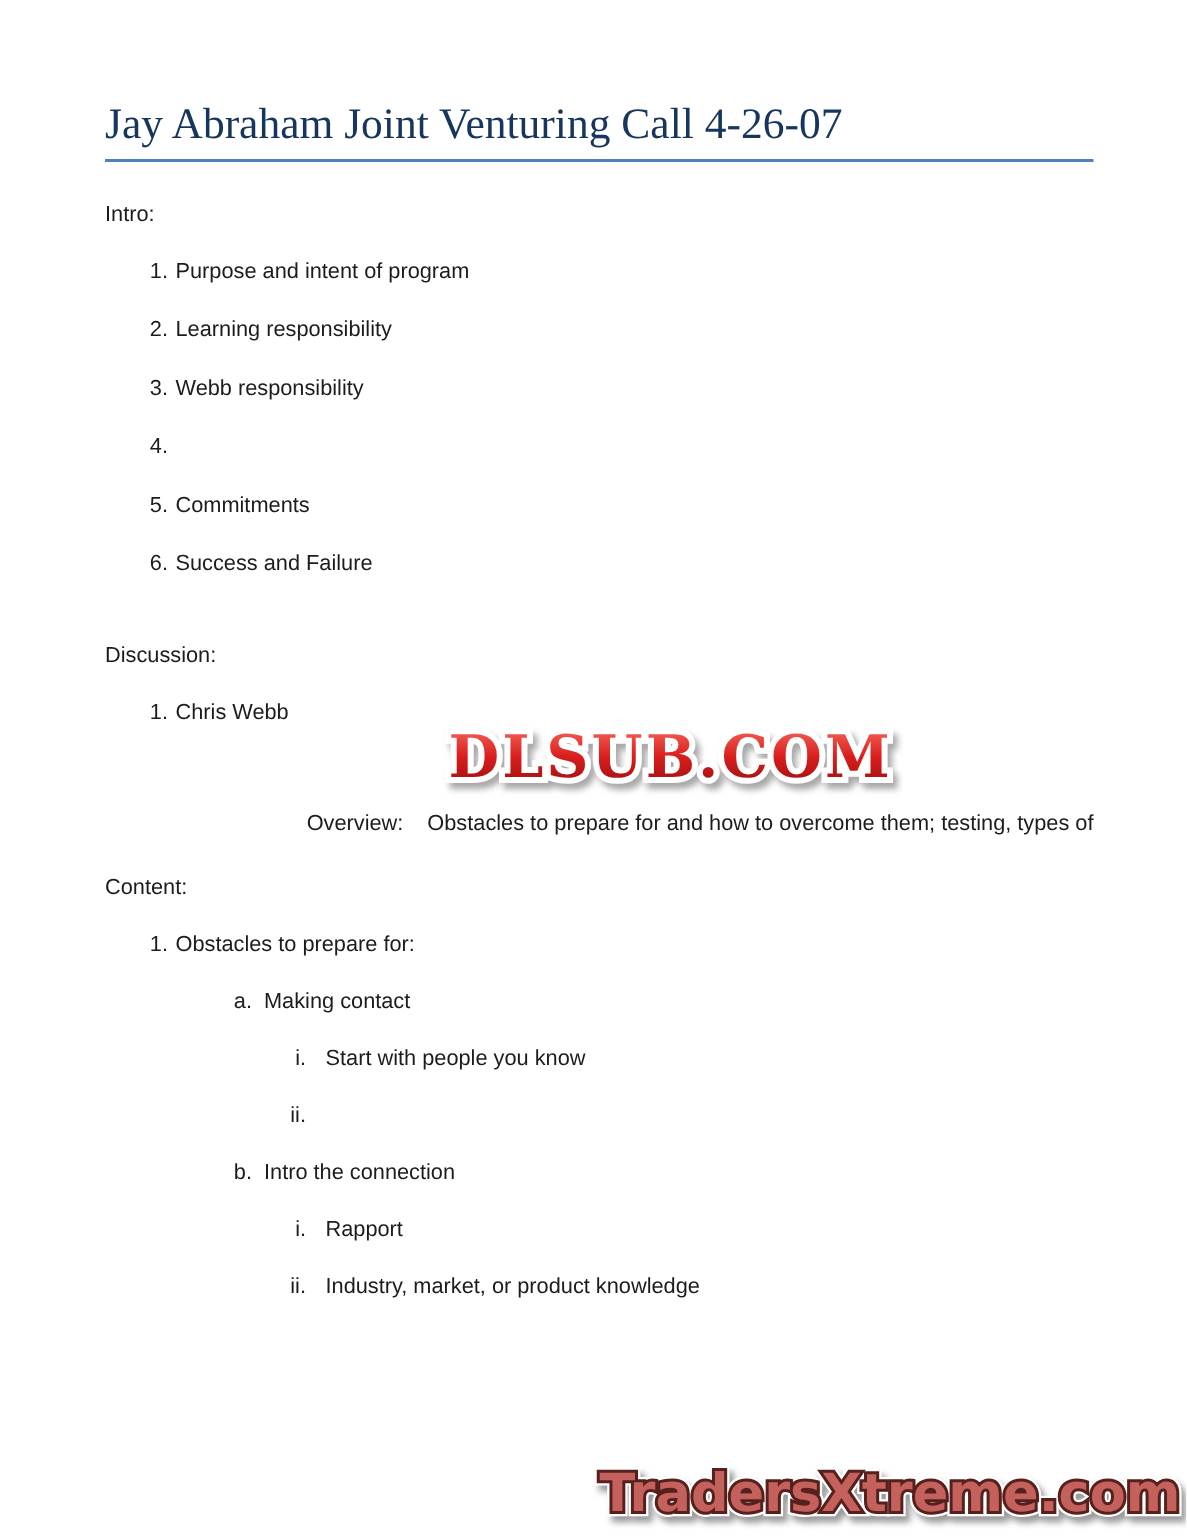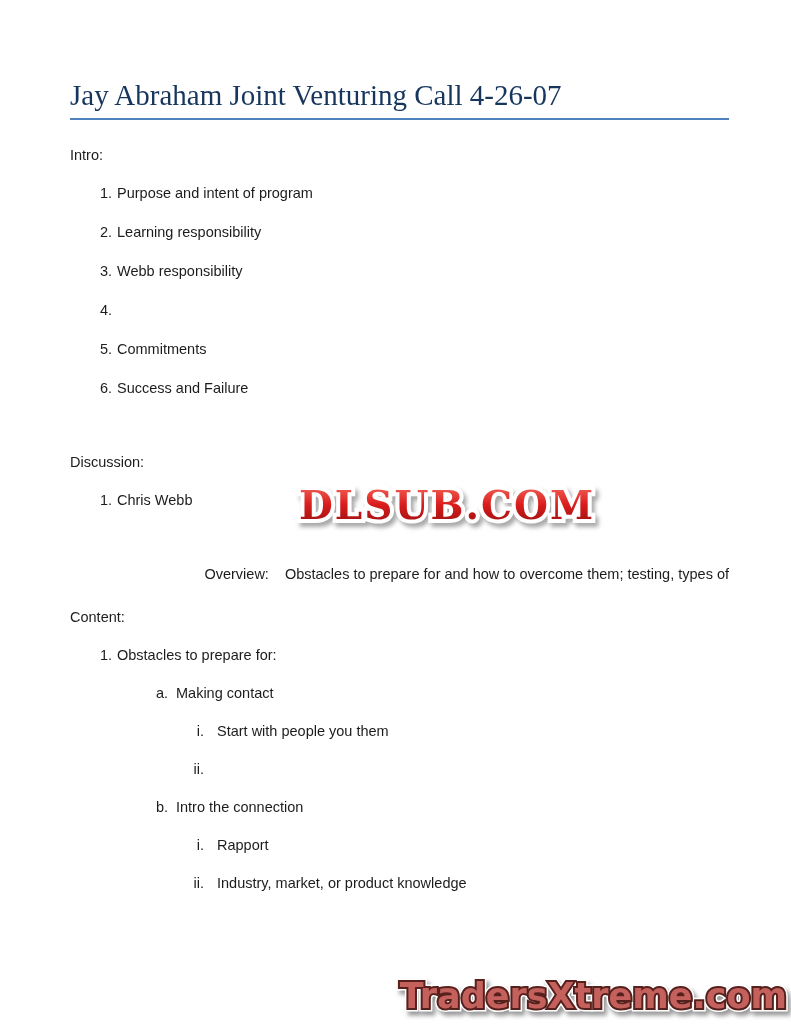--- a/index.html
+++ b/index.html
@@ -2,38 +2,38 @@
 <html style="--title_color: #17365d; --rule_color: #4f81bd; --body_color: #1c1c1c; --dlsub_red_top: #f26055; --dlsub_red_bottom: #9d0f0f; --traders_fill: #c4615d; --traders_stroke: #56201d; --tc4s_top: #1f1f1f; --tc4s_bottom: #966059;"><head>
 <meta charset="utf-8">
 <style>
   html,body{margin:0;padding:0;background:#fff;}
   .page{
     position:relative;width:791px;height:1024px;background:#ffffff;overflow:hidden;
     font-family:"Liberation Sans","DejaVu Sans",sans-serif;
     color:var(--body_color,#1c1c1c);
     font-size:14.5px;line-height:25px;
   }
-  .content{position:absolute;left:70px;top:14px;width:659px;padding-top:62px;}
+  .content{position:absolute;left:70px;top:2px;width:659px;padding-top:62px;}
   .title{
     margin:0 0 23px 0;padding:0 0 4px 0;
     font-family:"Liberation Serif","DejaVu Serif",serif;
     font-weight:normal;
     font-size:29px;line-height:38px;
     color:var(--title_color,#17365d);
     border-bottom:2px solid var(--rule_color,#4f81bd);
   }
   .para{margin:0 0 13px 0;}
   .li{display:flex;margin:0 0 13px 0;}
   .intro .li{margin-bottom:14px;}
   .marker{flex:0 0 auto;text-align:right;}
   .txt{flex:0 1 auto;}
   .L1 .marker{width:42px;margin-right:5px;}
   .L2 .marker{width:98px;margin-right:8px;}
   .L3 .marker{width:134px;margin-right:13px;}
-  .discussion-label{margin-top:49px;}
+  .discussion-label{margin-top:36px;}
   .overview{margin-top:49px;margin-bottom:13px;}
   .overview .line{white-space:nowrap;text-align:right;}
   .overview-label{display:inline-block;margin-right:16px;}
   .content-label{margin-top:18px;margin-bottom:13px;}
 
   
   .wm{position:absolute;line-height:1;white-space:nowrap;margin-left:44px;}
   .wm span{display:block;}
   .wm .layer{position:absolute;left:0;top:0;}
   .wm .top-layer{position:relative;}
@@ -136,21 +136,21 @@
       <div class="li L1">
         <span class="marker">1.</span>
         <span class="txt">Obstacles to prepare for:</span>
       </div>
       <div class="li L2">
         <span class="marker">a.</span>
         <span class="txt">Making contact</span>
       </div>
       <div class="li L3">
         <span class="marker">i.</span>
-        <span class="txt">Start with people you them</span>
+        <span class="txt">Start with people you know</span>
       </div>
       <div class="li L3">
         <span class="marker">ii.</span>
       </div>
       <div class="li L2">
         <span class="marker">b.</span>
         <span class="txt">Intro the connection</span>
       </div>
       <div class="li L3">
         <span class="marker">i.</span>

